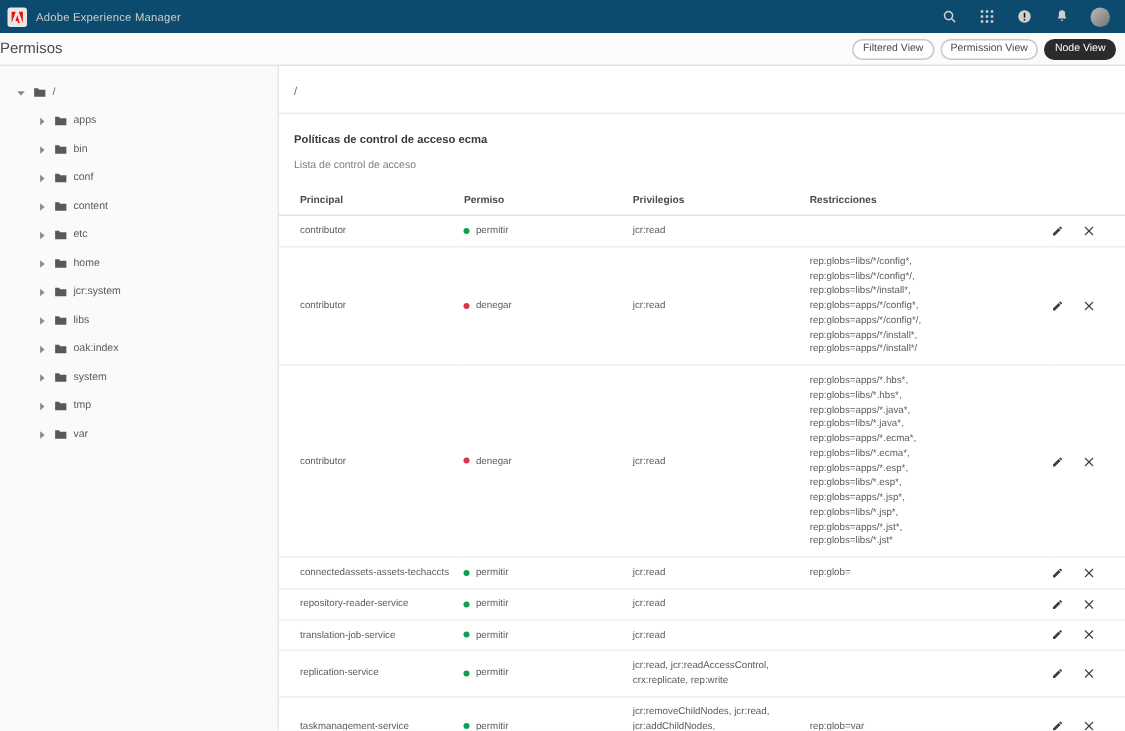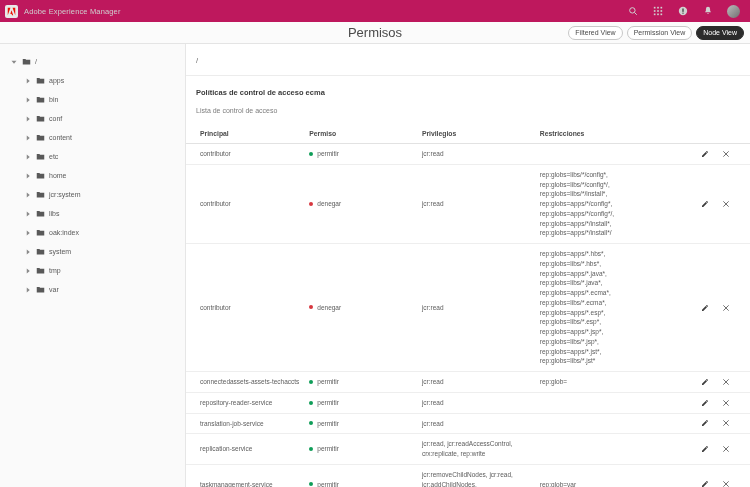--- a/index.html
+++ b/index.html
@@ -7,21 +7,21 @@
     width: 750px; height: 487px;
     font-family: "Liberation Sans", sans-serif;
     background: #fafafa;
     color: #4b4b4b;
     overflow: hidden;
   }
 
   
   .topbar {
     height: 22px;
-    background: #be185d;
+    background: #0c4a6e;
     display: flex;
     align-items: center;
     padding: 0 6px 0 5px;
     color: #d8d8d8;
   }
   .brand { display: flex; align-items: center; gap: 6px; }
   .adobe-logo {
     width: 13px; height: 13px;
     background: #e8e8e8;
     border-radius: 2px;
@@ -48,22 +48,22 @@
   .toolbar {
     height: 22px;
     background: #fbfbfb;
     border-bottom: 1px solid #e4e4e4;
     display: flex; align-items: center;
     position: relative;
     padding: 0 6px;
   }
   .toolbar-title {
     position: absolute; left: 0; right: 0;
-    text-align: center;
-    font-size: 13px;
+    text-align: left;
+    font-size: 10px;
     color: #4a4a4a;
     pointer-events: none;
   }
   .toolbar-right {
     margin-left: auto;
     display: flex; align-items: center; gap: 4px;
     z-index: 2;
   }
   .vbtn {
     font-size: 7px;

